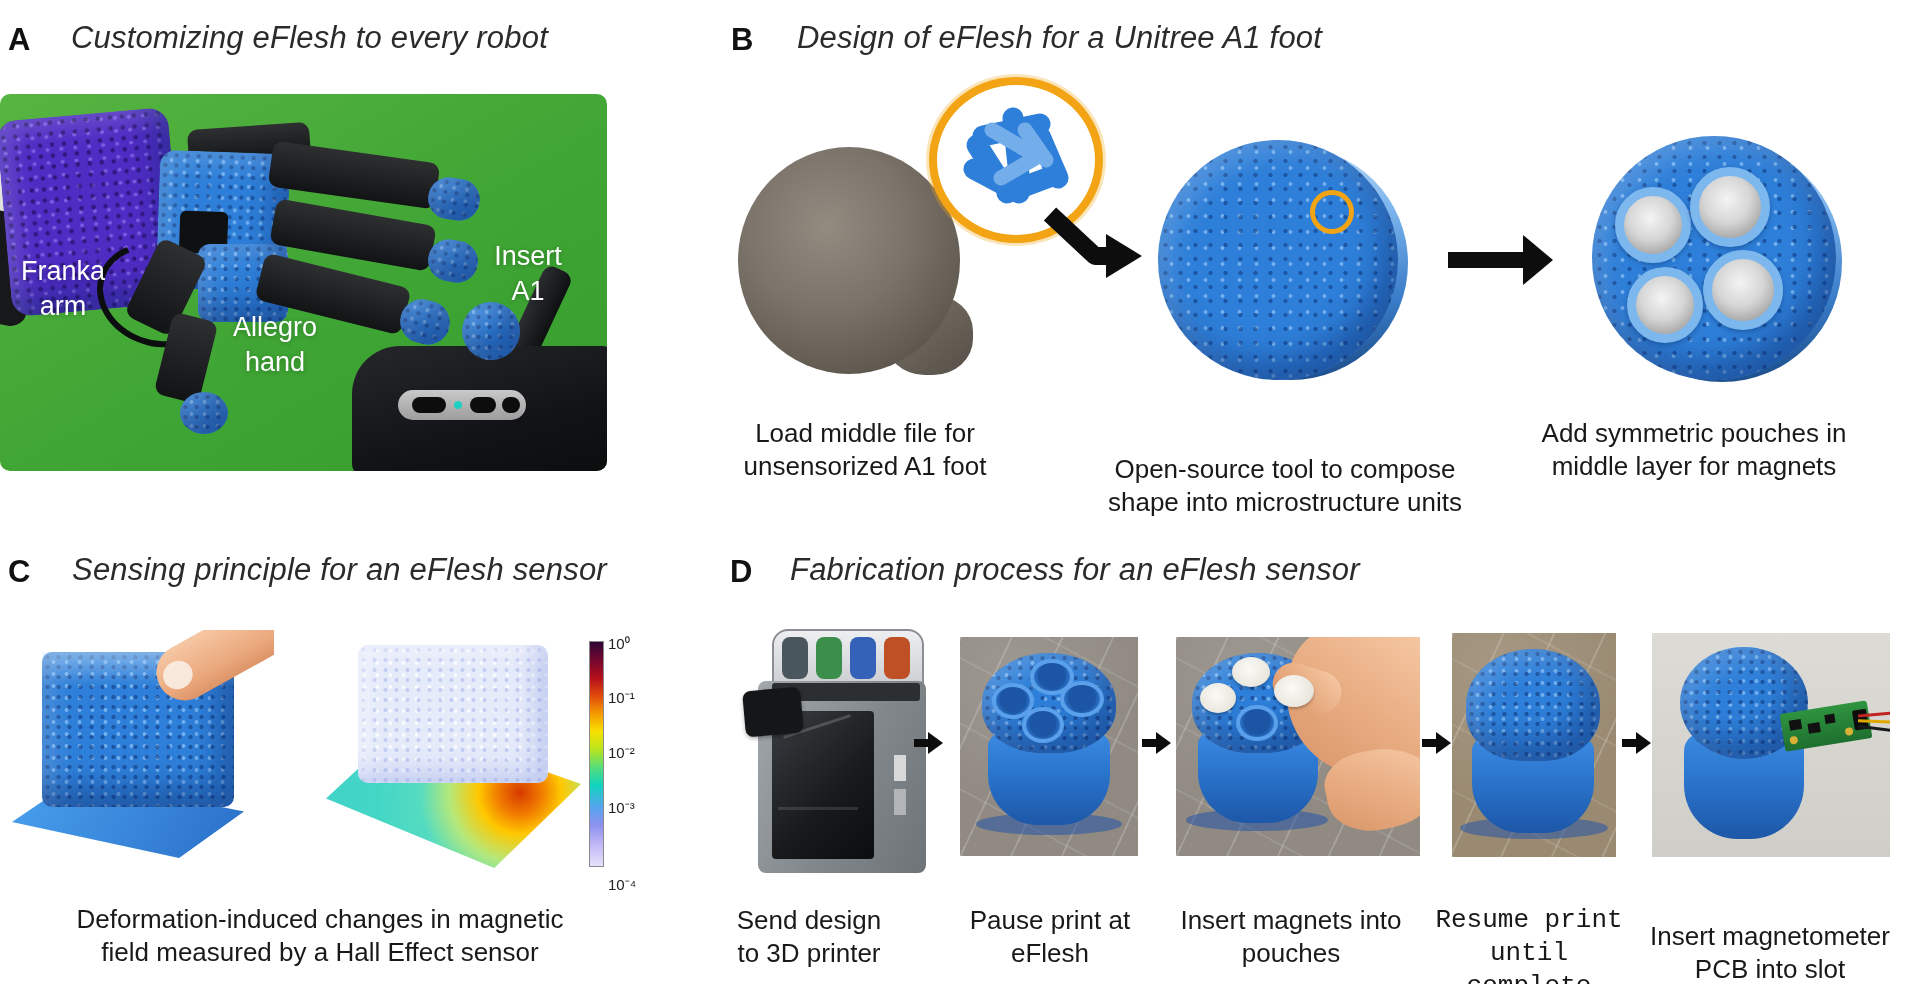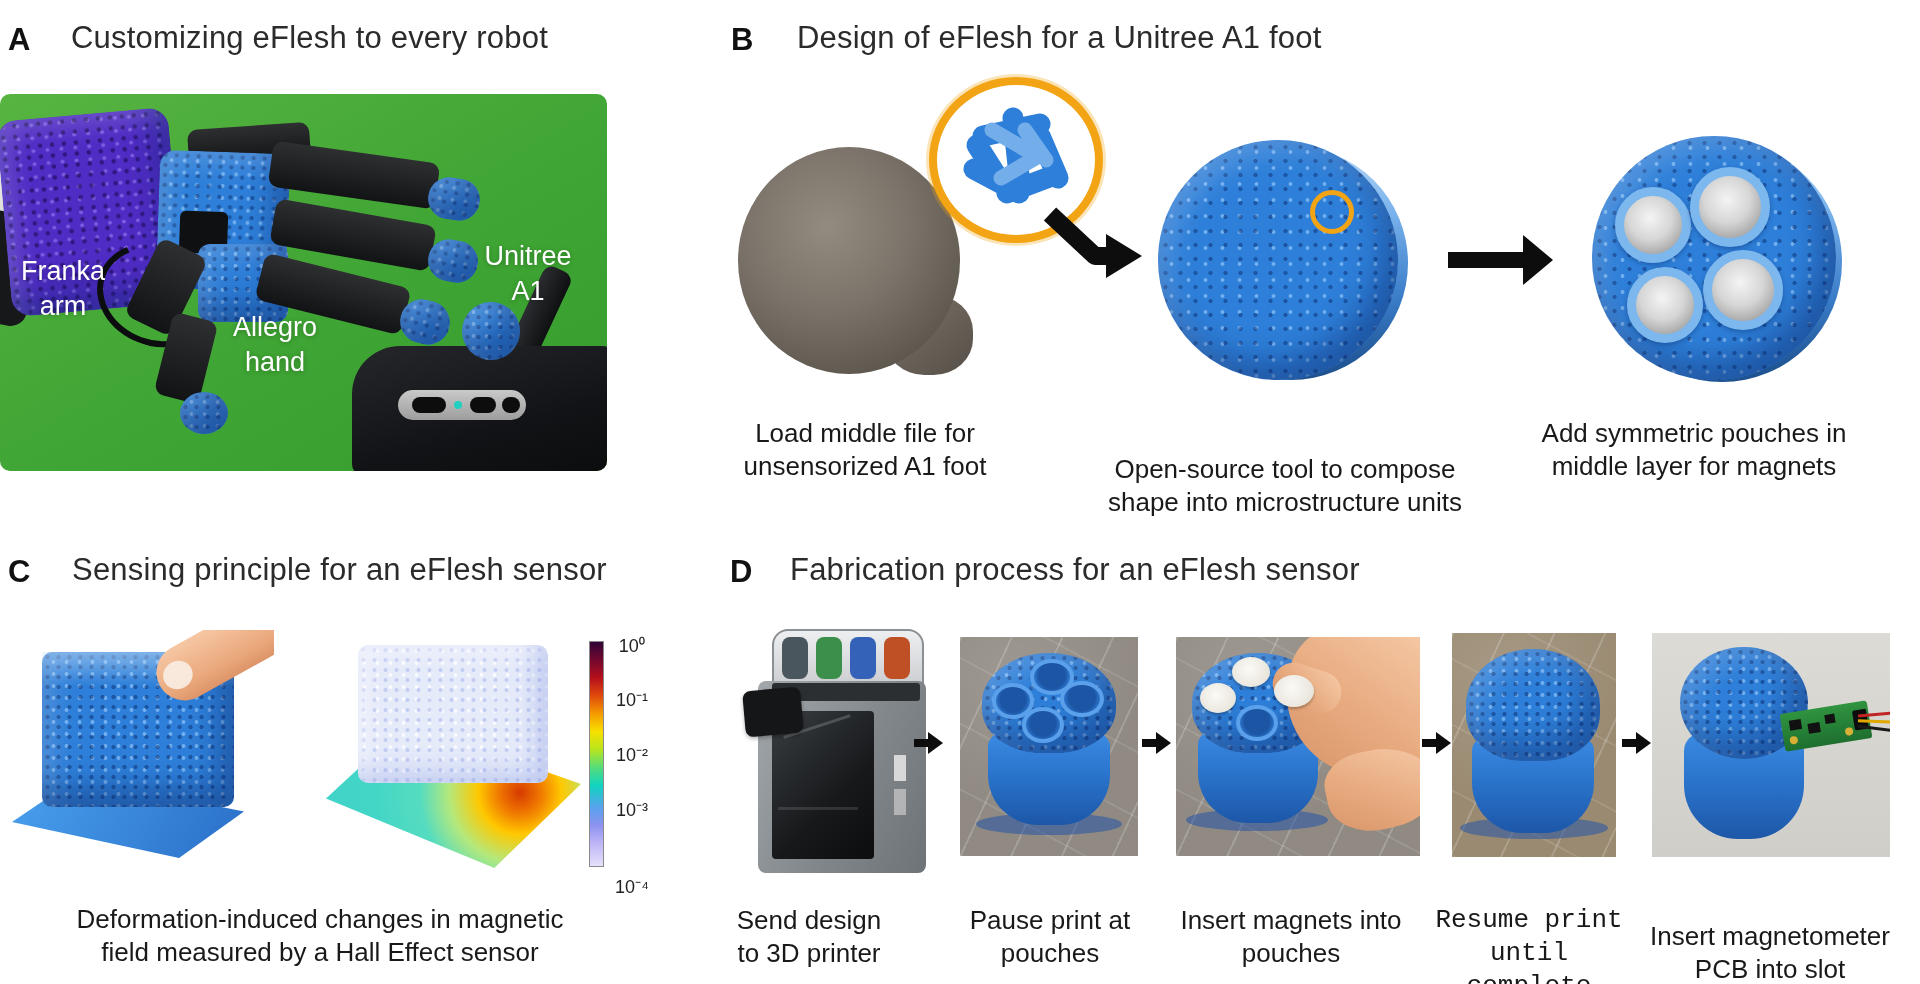--- a/index.html
+++ b/index.html
@@ -1,20 +1,20 @@
 <!DOCTYPE html>
 <html><head>
 <meta charset="utf-8">
 <style>
   html,body{margin:0;padding:0;background:#fff;}
   .fig{position:relative;width:1920px;height:984px;background:#fff;overflow:hidden;
        font-family:"Liberation Sans",sans-serif;color:#1c1c1c;}
   .a{position:absolute;}
   .plabel{font-size:31px;font-weight:700;color:#111;}
-  .ptitle{font-size:31px;color:#2b2b2b;letter-spacing:.2px;}
+  .ptitle{font-size:31px;color:#2b2b2b;letter-spacing:.2px;font-style:italic;}
   .cap{font-size:26px;line-height:33px;text-align:center;white-space:pre-line;color:#191919;}
   .wlabel{color:#fff;font-size:27px;line-height:35px;text-align:center;white-space:pre-line;
           text-shadow:0 1px 5px rgba(0,0,0,.28);}
 
   
   .lat{background-color:#2e7fd9;
        background-image:radial-gradient(circle,rgba(10,45,110,.5) 1.7px,transparent 2.5px),
                         radial-gradient(circle,rgba(170,215,255,.55) 1.5px,transparent 2.3px);
        background-size:11px 10px,13px 12px;background-position:0 0,5px 4px;}
   .lat-big{background-size:15px 14px,17px 16px;}
@@ -45,21 +45,21 @@
   .sphere-gray{border-radius:50%;
     background:radial-gradient(circle at 40% 35%,#938a80,#7b7369 42%,#615a51 74%,#4b4540 96%);}
   .crescent{border-radius:50%;background:linear-gradient(170deg,#c3e0f9 4%,#7ab3ec 38%,#3a7cc8 70%,#15447e);}
   .sphere-blue{border-radius:50%;}
   .ring-orange{border-radius:50%;border:5px solid #f2a414;background:transparent;}
   .magnet{border-radius:50%;border:9px solid #7cb7ee;
     background:radial-gradient(circle at 45% 38%,#f4f4f4,#d6d6d6 45%,#969696 90%);
     box-shadow:0 2px 5px rgba(0,30,80,.35);}
 
   
-  .cbar-label{font-size:18px;color:#222;width:48px;text-align:center;}
+  .cbar-label{font-size:15px;color:#222;width:48px;}
 
   
   .bed{background-color:#908a82;
     background-image:repeating-linear-gradient(115deg,rgba(255,255,255,.18) 0 2px,transparent 2px 46px),
                      repeating-linear-gradient(28deg,rgba(255,255,255,.10) 0 2px,transparent 2px 58px),
                      radial-gradient(circle at 30% 18%,rgba(255,255,255,.12),transparent 60%);}
   .bed-tan{background-color:#9a8a72;}
   .studio{background:linear-gradient(#dcdbd6,#cfcec9);}
   .dome-base{background:linear-gradient(180deg,#3b8ae2,#2a74cc 45%,#1d57a8);border-radius:14px 14px 50px 50px;}
   .skirt{border-radius:50%;background:rgba(25,80,170,.5);}
@@ -113,21 +113,21 @@
         <div class="a" style="left:72px;top:7px;width:26px;height:16px;border-radius:8px;background:#0d0d0d;"></div>
         <div class="a" style="left:104px;top:7px;width:18px;height:16px;border-radius:8px;background:#0d0d0d;"></div>
       </div>
     </div>
     <div class="a lat shade" style="left:462px;top:208px;width:58px;height:58px;border-radius:50%;"></div>
 
     <div class="a wlabel" style="left:8px;top:160px;width:110px;">Franka
 arm</div>
     <div class="a wlabel" style="left:200px;top:216px;width:150px;">Allegro
 hand</div>
-    <div class="a wlabel" style="left:468px;top:145px;width:120px;">Unitree
+    <div class="a wlabel" style="left:468px;top:145px;width:120px;">Insert
 A1</div>
   </div>
 
   <div class="a plabel" style="left:731px;top:22px;">B</div>
   <div class="a ptitle" style="left:797px;top:20px;">Design of eFlesh for a Unitree A1 foot</div>
 
   <div class="a" style="left:885px;top:295px;width:88px;height:80px;border-radius:45%;background:linear-gradient(140deg,#7d756b,#564f47);"></div>
   <div class="a sphere-gray" style="left:738px;top:147px;width:222px;height:227px;"></div>
 
   <div class="a" style="left:929px;top:77px;width:158px;height:150px;border-radius:50%;border:8px solid #f2a414;background:#fff;box-shadow:0 0 0 3px rgba(242,164,20,.30);">
@@ -271,21 +271,21 @@
       <div class="a" style="left:72px;top:8px;width:14px;height:20px;border-radius:2px;background:#0d0d0e;"></div>
     </div>
     <div class="a" style="left:206px;top:80px;width:36px;height:3px;background:#c22323;transform:rotate(-5deg);"></div>
     <div class="a" style="left:206px;top:87px;width:36px;height:3px;background:#e0a800;transform:rotate(2deg);"></div>
     <div class="a" style="left:206px;top:94px;width:36px;height:3px;background:#1a1a1a;transform:rotate(7deg);"></div>
   </div>
 
   <div class="a cap" style="left:709px;top:904px;width:200px;">Send design
 to 3D printer</div>
   <div class="a cap" style="left:950px;top:904px;width:200px;">Pause print at
-pouches</div>
+eFlesh</div>
   <div class="a cap" style="left:1171px;top:904px;width:240px;">Insert magnets into
 pouches</div>
   <div class="a cap" style="left:1429px;top:904px;width:200px;font-family:Liberation Mono, monospace;">Resume print
 until complete</div>
   <div class="a cap" style="left:1640px;top:904px;width:260px;margin-top:16px;">Insert magnetometer
 PCB into slot</div>
 
 </div>
 
 </body></html>

